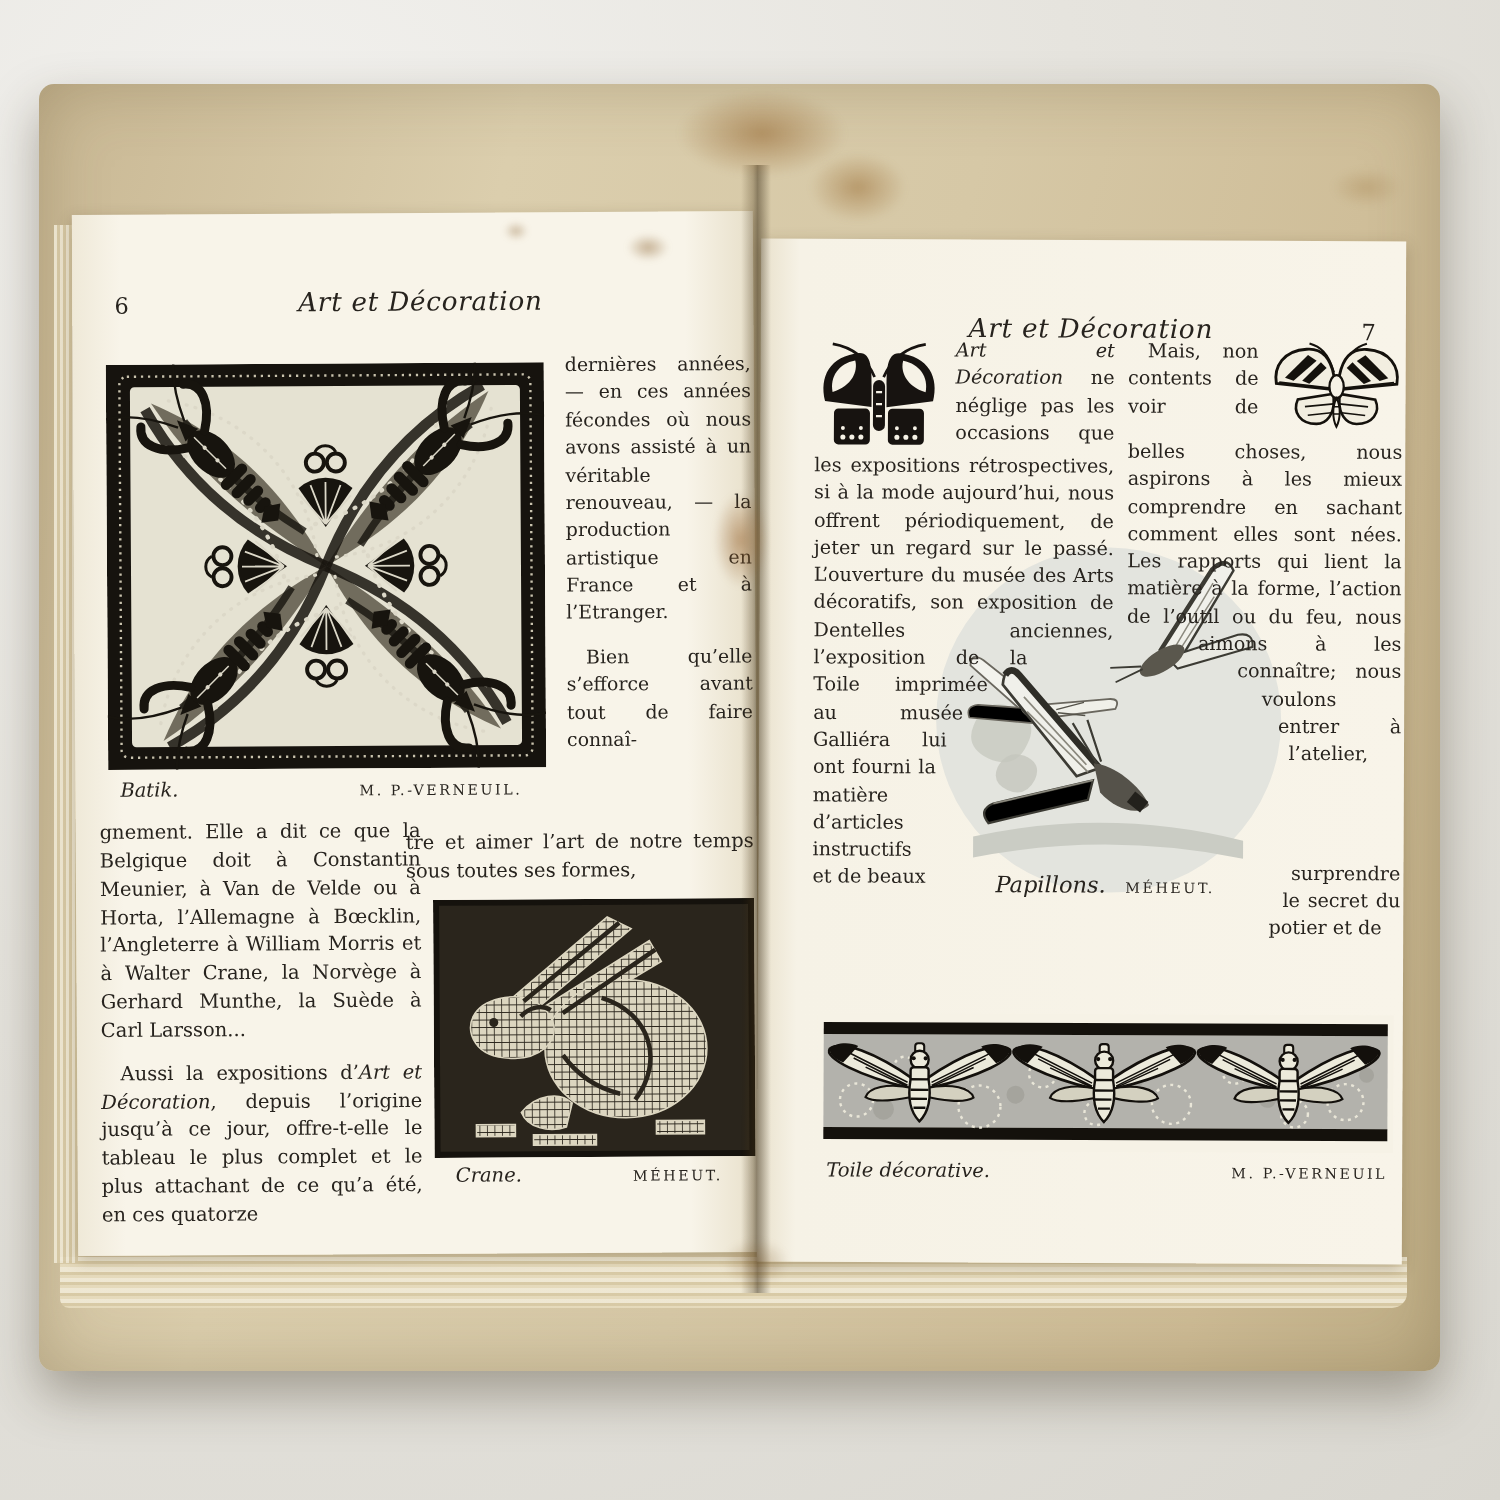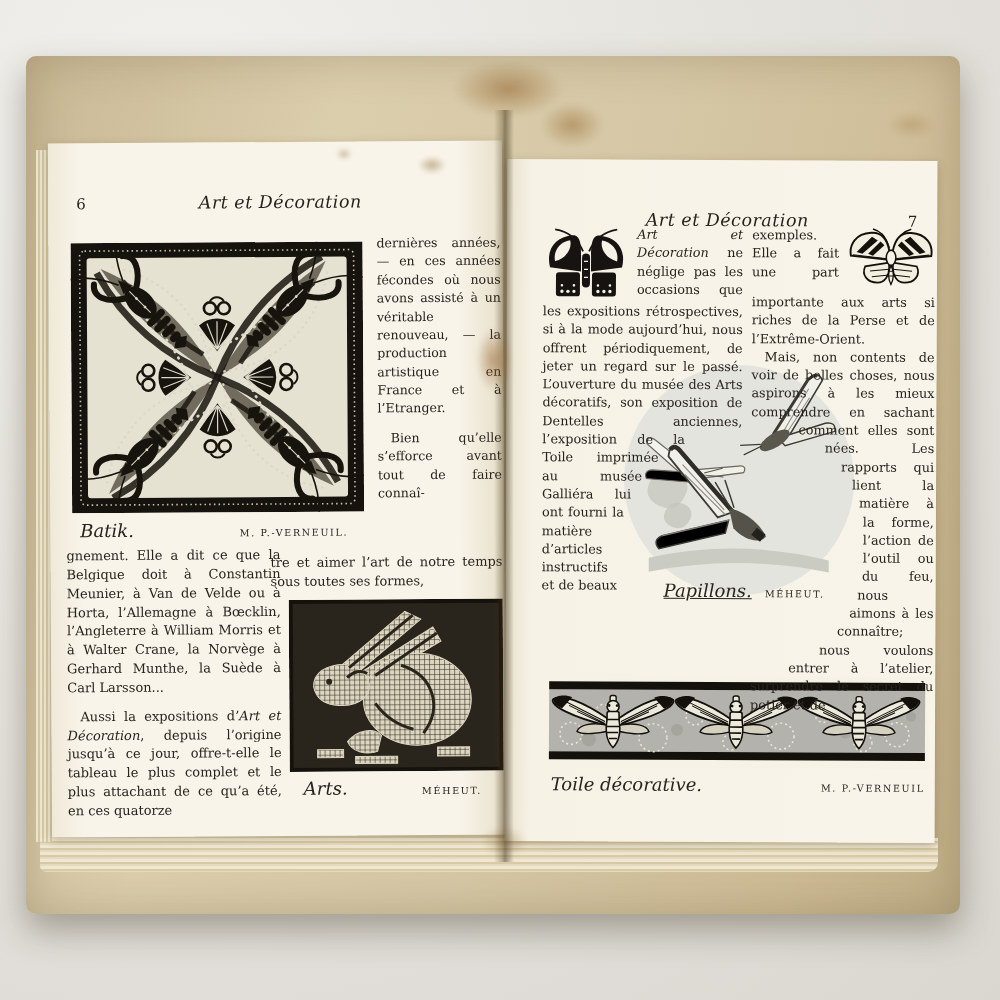--- a/index.html
+++ b/index.html
@@ -28,42 +28,42 @@
   .hdr .num{position:absolute;top:2px;font-size:15px;}
   .hdr .title{position:absolute;left:0;right:0;text-align:center;font-style:italic;font-size:17.5px;letter-spacing:.5px;}
 
   
   .batik-fig{position:absolute;left:22px;top:100px;width:292px;height:270px;}
   .lp-col{position:absolute;left:328px;top:93px;width:124px;font-size:12.6px;line-height:1.46;text-align:justify;}
   .lp-col p{margin:0 0 11px 0;}
   .indent{text-indent:13px;}
   .figcap{display:flex;justify-content:space-between;align-items:baseline;}
   .lp-capbatik{position:absolute;left:30px;top:377px;width:268px;}
-  .cap-t{font-style:italic;font-size:18px;}
+  .cap-t{font-style:italic;font-size:13px;}
   .cap-c{font-size:9.5px;letter-spacing:1.7px;}
   .lp-bl{position:absolute;left:16px;top:404px;width:214px;font-size:13px;line-height:1.45;text-align:justify;}
   .lp-bl p{margin:0 0 10px 0;}
   .it{font-style:italic;}
   .lp-br{position:absolute;left:220px;top:412px;width:232px;font-size:13px;line-height:1.45;text-align:justify;}
   .lp-br p{margin:0;}
   .filet-fig{margin:8px 0 4px 18px;width:214px;height:172px;}
   .lp-capfilet{margin-left:18px;width:178px;padding:0 0 0 14px;}
 
   
   .rp-body{position:absolute;left:36px;top:66px;width:392px;height:452px;font-size:12.8px;line-height:1.43;text-align:justify;z-index:2;}
   .rp-colL{position:absolute;left:0;top:0;width:200px;height:452px;}
   .rp-colR{position:absolute;right:0;top:0;width:183px;height:452px;}
   .rp-body p{margin:0;}
   .orn-l{float:left;width:86px;height:72px;margin:2px 8px 3px 0;}
   .orn-r{float:right;width:88px;height:64px;margin:0 0 3px 8px;}
   .spacer-l{float:right;width:118px;height:452px;shape-outside:circle(121px at 116px 254px);}
   .spacer-r{float:left;width:112px;height:452px;shape-outside:circle(121px at -8px 254px);}
   .papillons-fig{position:absolute;left:115px;top:202px;width:236px;height:236px;z-index:1;}
   .rp-cappap{position:absolute;left:158px;top:420px;z-index:3;white-space:nowrap;}
-  .rp-cappap .cap-t{font-size:18px;margin-right:8px;text-decoration:underline;}
+  .rp-cappap .cap-t{font-size:15px;margin-right:8px;}
   .frieze-fig{position:absolute;left:40px;top:516px;width:384px;height:92px;}
   .rp-capfrise{position:absolute;left:46px;right:10px;top:614px;}
 </style>
 </head>
 <body>
 
 <div class="photo">
   <div class="book-cover"></div>
   <div class="page-edges-bottom"></div>
   <div class="page-edges-left"></div>
@@ -169,21 +169,21 @@
           <g stroke="#2a251c" stroke-width="3" fill="none">
             <path d="M112 66C144 76 154 108 134 134"></path>
             <path d="M86 104C96 118 108 126 124 130"></path>
             <path d="M58 78C64 72 72 70 78 74"></path>
             <path d="M124 16L60 68M148 34L86 76"></path>
           </g>
           <circle cx="40" cy="82" r="3" fill="#2a251c"></circle>
         </svg>
       </div>
       <div class="lp-capfilet figcap">
-        <span class="cap-t">Arts.</span>
+        <span class="cap-t">Crane.</span>
         <span class="cap-c">MÉHEUT.</span>
       </div>
     </div>
   </div>
 
   <div class="page right-page">
     <div class="hdr">
       <span class="title">Art et Décoration</span>
       <span class="num" style="right:8px">7</span>
     </div>
@@ -267,21 +267,20 @@
             <path d="M86 29 50 33" stroke="#14110c" stroke-width="1.2"></path>
             <path d="M44 37 19 41C15 50 21 58 32 58 40 58 44 50 44 43Z" fill="#f2eee0" stroke="#14110c" stroke-width="1.8"></path>
             <path d="M48 37 73 41C77 50 71 58 60 58 52 58 48 50 48 43Z" fill="#f2eee0" stroke="#14110c" stroke-width="1.8"></path>
             <path d="M24 46 44 44M26 52 44 50M68 46 48 44M66 52 48 50" stroke="#14110c" stroke-width="1.1"></path>
             <ellipse cx="46" cy="32" rx="5" ry="8" fill="#f6f2e6" stroke="#14110c" stroke-width="1.6"></ellipse>
             <path d="M46 40C43 46 43 54 46 60 49 54 49 46 46 40Z" fill="#f6f2e6" stroke="#14110c" stroke-width="1.4"></path>
             <path d="M44 46h4M44 51h4" stroke="#14110c" stroke-width="1.1"></path>
           </svg>
         </div>
         <div class="spacer-r"></div>
-        <p>exemples. Elle a fait une part importante aux arts si riches de la Perse et de l’Extrême-Orient.</p>
         <p class="indent">Mais, non contents de voir de belles choses, nous aspirons à les mieux comprendre en sachant comment elles sont nées. Les rapports qui lient la matière à la forme, l’action de l’outil ou du feu, nous aimons à les connaître; nous voulons entrer à l’atelier, surprendre le secret du potier et de</p>
       </div>
     </div>
 
     <div class="rp-cappap">
       <span class="cap-t">Papillons.</span>
       <span class="cap-c">MÉHEUT.</span>
     </div>
 
     <div class="frieze-fig">

